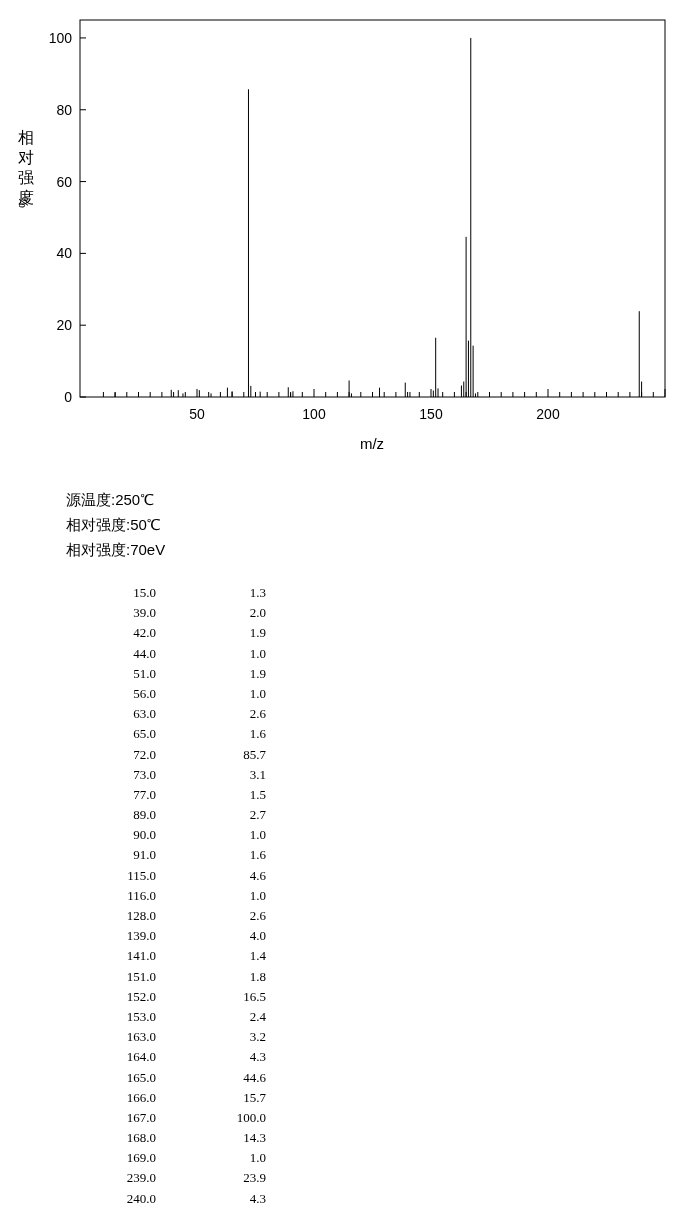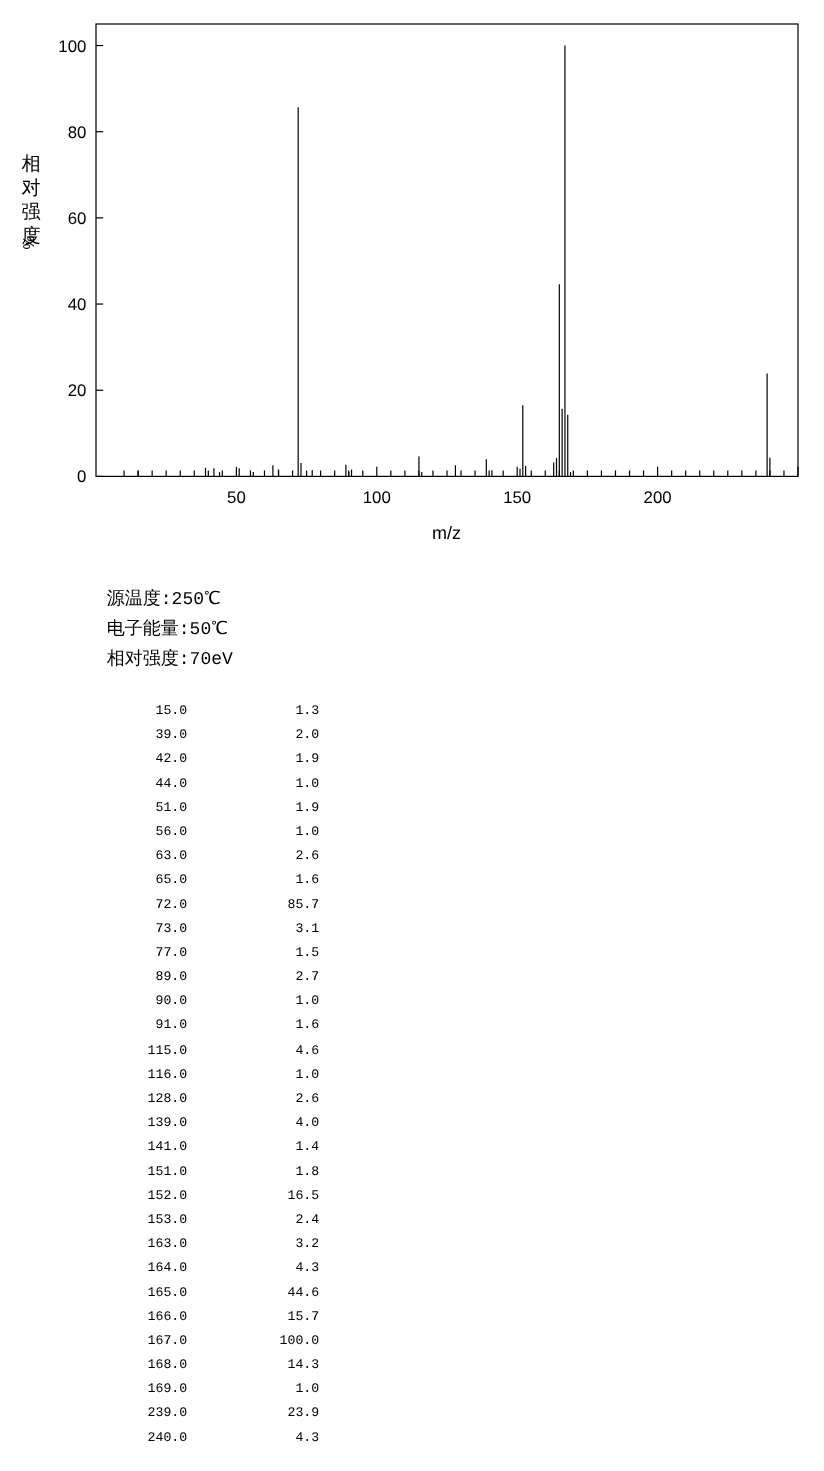--- a/index.html
+++ b/index.html
@@ -50,32 +50,32 @@
     position: absolute;
     left: 16px;
     top: 208px;
     font-family: "Liberation Sans", sans-serif;
     font-size: 13px;
     transform: rotate(-90deg);
     transform-origin: left top;
   }
   #conditions {
     position: absolute;
-    left: 89px;
+    left: 66px;
     top: 487px;
-    font-family: Liberation Mono, monospace;
+    font-family: Liberation Sans, sans-serif;
     font-size: 15px;
     line-height: 25px;
   }
   #peak-table {
     position: absolute;
     left: 78px;
     top: 583px;
-    font-family: Liberation Mono, monospace;
-    font-size: 11px;
+    font-family: Liberation Serif, serif;
+    font-size: 13px;
     line-height: 20.2px;
     white-space: pre;
   }
   .peak-row {
     display: block;
     height: 20.2px;
   }
   .peak-mz {
     display: inline-block;
     width: 78px;
@@ -197,17 +197,17 @@
         <line x1="641.6" x2="641.6" y1="397" y2="381.56095238095236" stroke="#000" stroke-width="1"></line>
       </g>
     <text class="axis-label-text" x="372" y="449" text-anchor="middle">m/z</text>
   </svg>
   <div class="ylabel-cn">相对强度</div>
   <div class="ylabel-unit">%</div>
 </div>
 
 <div id="conditions">
   <div>源温度:250℃</div>
-  <div>电子能量:50℃</div>
+  <div>相对强度:50℃</div>
   <div>相对强度:70eV</div>
 </div>
 
 <div id="peak-table"><span class="peak-row"><span class="peak-mz">15.0</span><span class="peak-int">1.3</span></span><span class="peak-row"><span class="peak-mz">39.0</span><span class="peak-int">2.0</span></span><span class="peak-row"><span class="peak-mz">42.0</span><span class="peak-int">1.9</span></span><span class="peak-row"><span class="peak-mz">44.0</span><span class="peak-int">1.0</span></span><span class="peak-row"><span class="peak-mz">51.0</span><span class="peak-int">1.9</span></span><span class="peak-row"><span class="peak-mz">56.0</span><span class="peak-int">1.0</span></span><span class="peak-row"><span class="peak-mz">63.0</span><span class="peak-int">2.6</span></span><span class="peak-row"><span class="peak-mz">65.0</span><span class="peak-int">1.6</span></span><span class="peak-row"><span class="peak-mz">72.0</span><span class="peak-int">85.7</span></span><span class="peak-row"><span class="peak-mz">73.0</span><span class="peak-int">3.1</span></span><span class="peak-row"><span class="peak-mz">77.0</span><span class="peak-int">1.5</span></span><span class="peak-row"><span class="peak-mz">89.0</span><span class="peak-int">2.7</span></span><span class="peak-row"><span class="peak-mz">90.0</span><span class="peak-int">1.0</span></span><span class="peak-row"><span class="peak-mz">91.0</span><span class="peak-int">1.6</span></span><span class="peak-row"><span class="peak-mz">115.0</span><span class="peak-int">4.6</span></span><span class="peak-row"><span class="peak-mz">116.0</span><span class="peak-int">1.0</span></span><span class="peak-row"><span class="peak-mz">128.0</span><span class="peak-int">2.6</span></span><span class="peak-row"><span class="peak-mz">139.0</span><span class="peak-int">4.0</span></span><span class="peak-row"><span class="peak-mz">141.0</span><span class="peak-int">1.4</span></span><span class="peak-row"><span class="peak-mz">151.0</span><span class="peak-int">1.8</span></span><span class="peak-row"><span class="peak-mz">152.0</span><span class="peak-int">16.5</span></span><span class="peak-row"><span class="peak-mz">153.0</span><span class="peak-int">2.4</span></span><span class="peak-row"><span class="peak-mz">163.0</span><span class="peak-int">3.2</span></span><span class="peak-row"><span class="peak-mz">164.0</span><span class="peak-int">4.3</span></span><span class="peak-row"><span class="peak-mz">165.0</span><span class="peak-int">44.6</span></span><span class="peak-row"><span class="peak-mz">166.0</span><span class="peak-int">15.7</span></span><span class="peak-row"><span class="peak-mz">167.0</span><span class="peak-int">100.0</span></span><span class="peak-row"><span class="peak-mz">168.0</span><span class="peak-int">14.3</span></span><span class="peak-row"><span class="peak-mz">169.0</span><span class="peak-int">1.0</span></span><span class="peak-row"><span class="peak-mz">239.0</span><span class="peak-int">23.9</span></span><span class="peak-row"><span class="peak-mz">240.0</span><span class="peak-int">4.3</span></span></div>
 
 </body></html>

